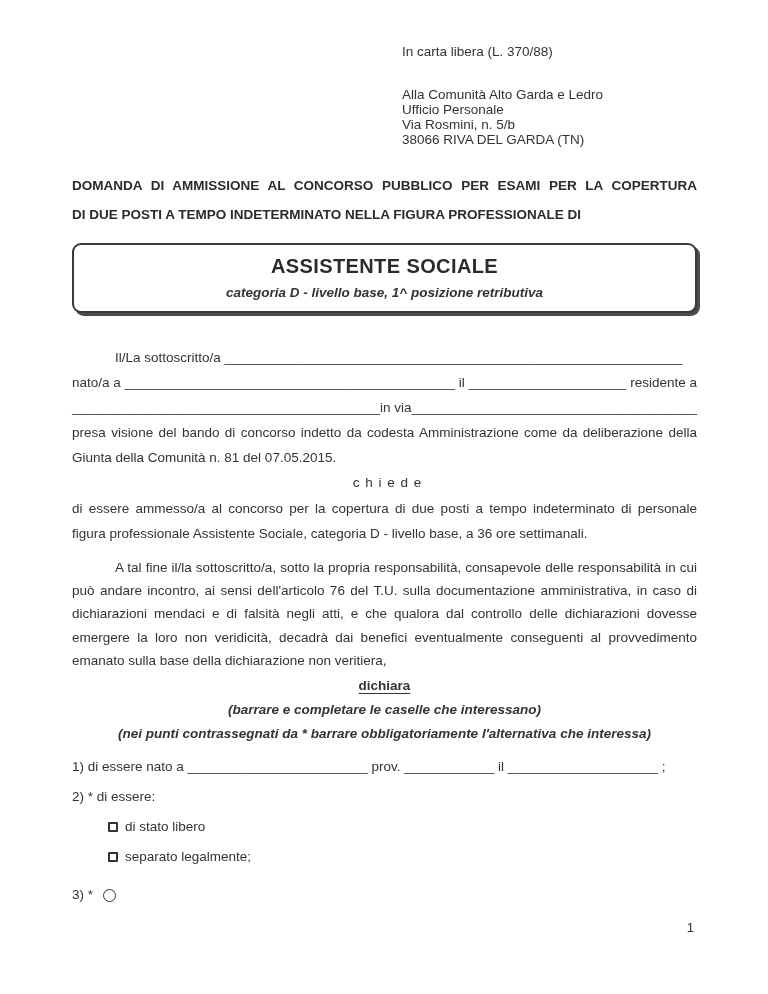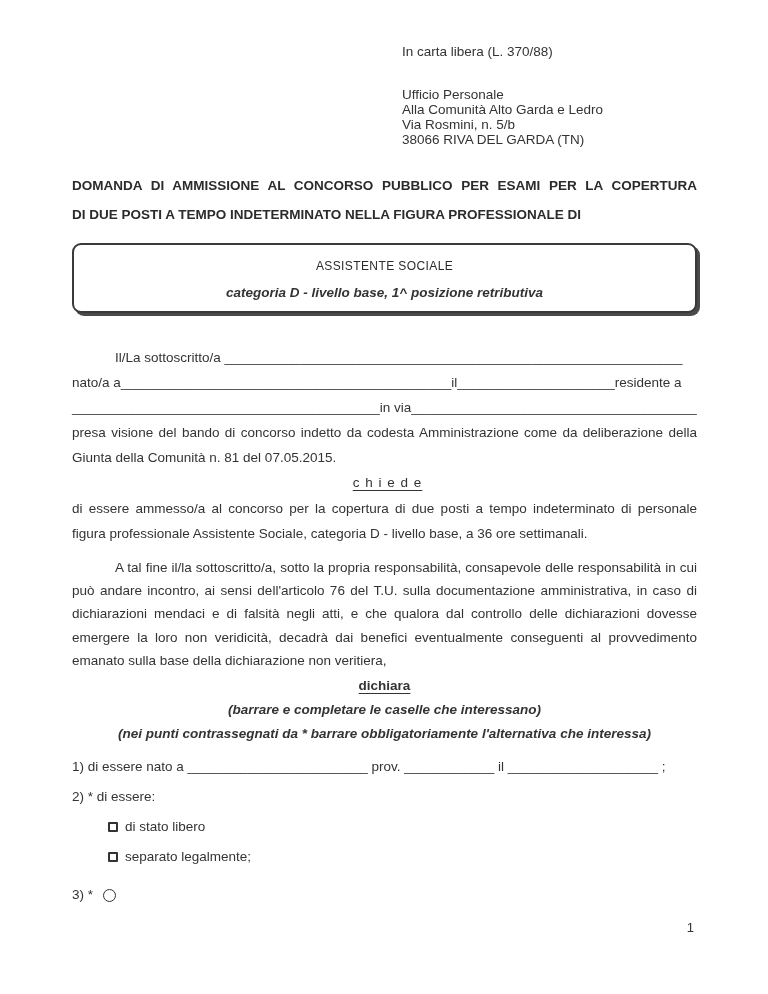--- a/index.html
+++ b/index.html
@@ -18,32 +18,32 @@
 
   
   .doc-title { margin-top:24px; font-weight:bold; color:#2b2b2b; line-height:29px; }
   .doc-title .t1 { text-align:justify; text-align-last:justify; }
 
   
   .pos-box {
     margin-top:14px; border:2px solid #3a3a3a; background:#ffffff;
     box-shadow:3px 3px 0 #4a4a4a; text-align:center; padding:11px 10px 10px;
   }
-  .pos-title { font-size:12px; font-weight:normal; color:#2b2b2b; letter-spacing:.4px; line-height:20px; }
+  .pos-title { font-size:20px; font-weight:bold; color:#2b2b2b; letter-spacing:.4px; line-height:20px; }
   .pos-sub { margin-top:8px; font-weight:bold; font-style:italic; line-height:17px; }
 
   
   .form-block { margin-top:32px; line-height:25px; }
   .f-line { white-space:pre; }
   .f-line.ind { padding-left:43px; }
-  .f-flex { display:flex; }
+  .f-flex { display:flex; justify-content:space-between; }
   .para { text-align:justify; line-height:25px; }
 
   .chiede-line { text-align:center; line-height:22px; margin-top:2px; }
-  .chiede-line span { text-decoration:underline; text-underline-offset:3px; letter-spacing:1px;margin-left:6px; }
+  .chiede-line span { text-underline-offset:3px; letter-spacing:1px;margin-left:6px; }
   .chiede-para { margin-top:2px; text-align:justify; line-height:25px; }
 
   .resp-para { margin-top:10px; text-align:justify; line-height:23.2px; text-indent:43px; }
 
   .dichiara-block { margin-top:2px; text-align:center; line-height:24px; }
   .dichiara-h { font-weight:bold; text-decoration:underline; text-underline-offset:3px; }
   .dichiara-note { font-weight:bold; font-style:italic; }
 
   .decl { margin-top:6px; }
   .decl-line { line-height:30px; white-space:pre; }
@@ -61,22 +61,22 @@
   .page-num { position:absolute; top:920px; right:74px; font-size:13px; }
 </style>
 </head>
 <body>
 
 <div class="page">
 
   <div class="hdr">
     <div class="stamp">In carta libera (L. 370/88)</div>
     <div class="recipient">
+      <div>Alla Comunità Alto Garda e Ledro</div>
       <div>Ufficio Personale</div>
-      <div>Alla Comunità Alto Garda e Ledro</div>
       <div>Via Rosmini, n. 5/b</div>
       <div>38066 RIVA DEL GARDA (TN)</div>
     </div>
   </div>
 
   <div class="doc-title">
     <div class="t1">DOMANDA DI AMMISSIONE AL CONCORSO PUBBLICO PER ESAMI PER LA COPERTURA</div>
     <div class="t2">DI DUE POSTI A TEMPO INDETERMINATO NELLA FIGURA PROFESSIONALE DI</div>
   </div>
 

